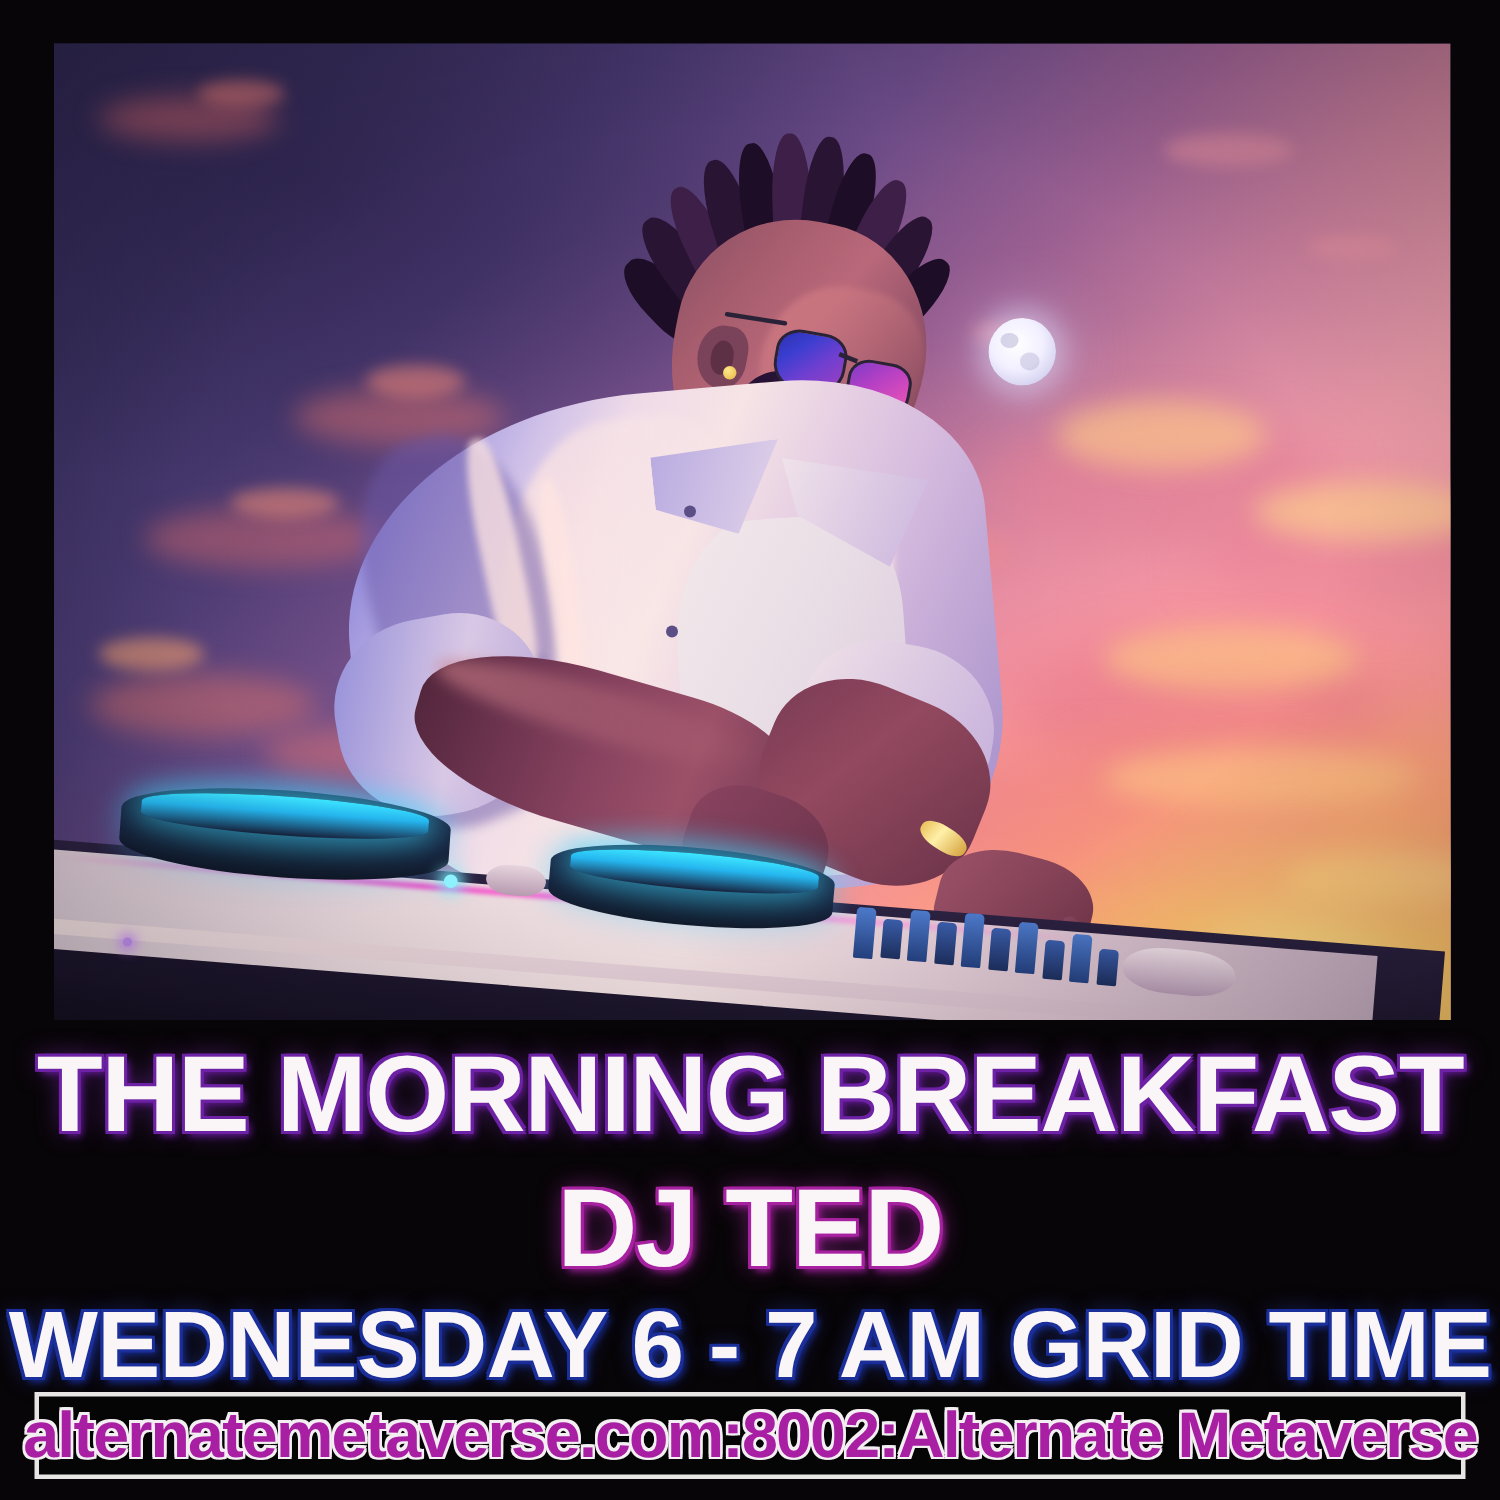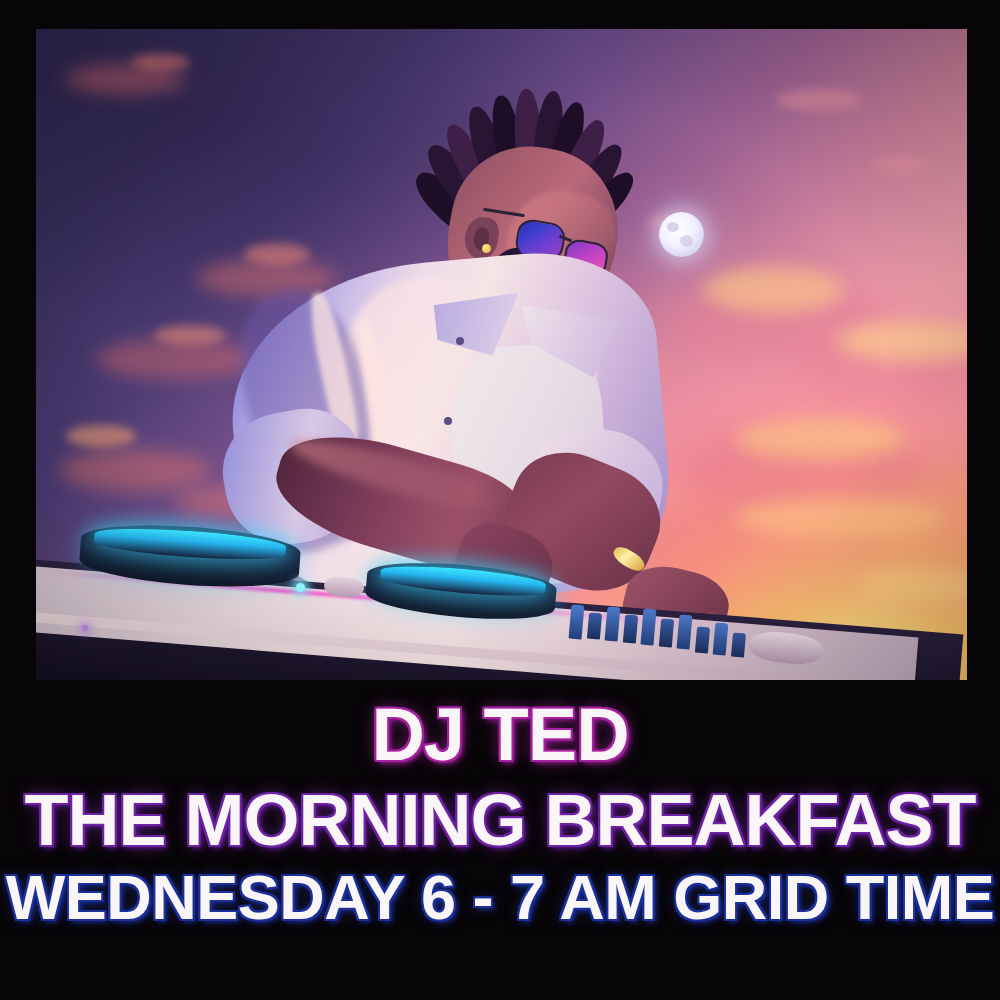--- a/index.html
+++ b/index.html
@@ -501,19 +501,22 @@
     <div class="knob" style="left:624px; top:590px; width:13px; height:28px; transform:rotate(5deg);"></div>
     <div class="knob l" style="left:642px; top:586px; width:13px; height:34px; transform:rotate(5deg);"></div>
     <div class="knob" style="left:660px; top:598px; width:13px; height:26px; transform:rotate(5deg);"></div>
     <div class="knob l" style="left:678px; top:594px; width:13px; height:32px; transform:rotate(5deg);"></div>
     <div class="knob" style="left:696px; top:604px; width:13px; height:24px; transform:rotate(5deg);"></div>
 
     <div class="grain"></div>
   </div>
 
   <div id="captions">
+    <div class="line" id="line2">THE MORNING BREAKFAST</div>
     <div class="line" id="line1">DJ TED</div>
-    <div class="line" id="line2">THE MORNING BREAKFAST</div>
     <div class="line" id="line3">WEDNESDAY 6 - 7 AM GRID TIME</div>
 
+    <div id="url-box">
+      <span id="url-text">alternatemetaverse.com:8002:Alternate Metaverse</span>
+    </div>
   </div>
 
 </div>
 
 </body></html>

